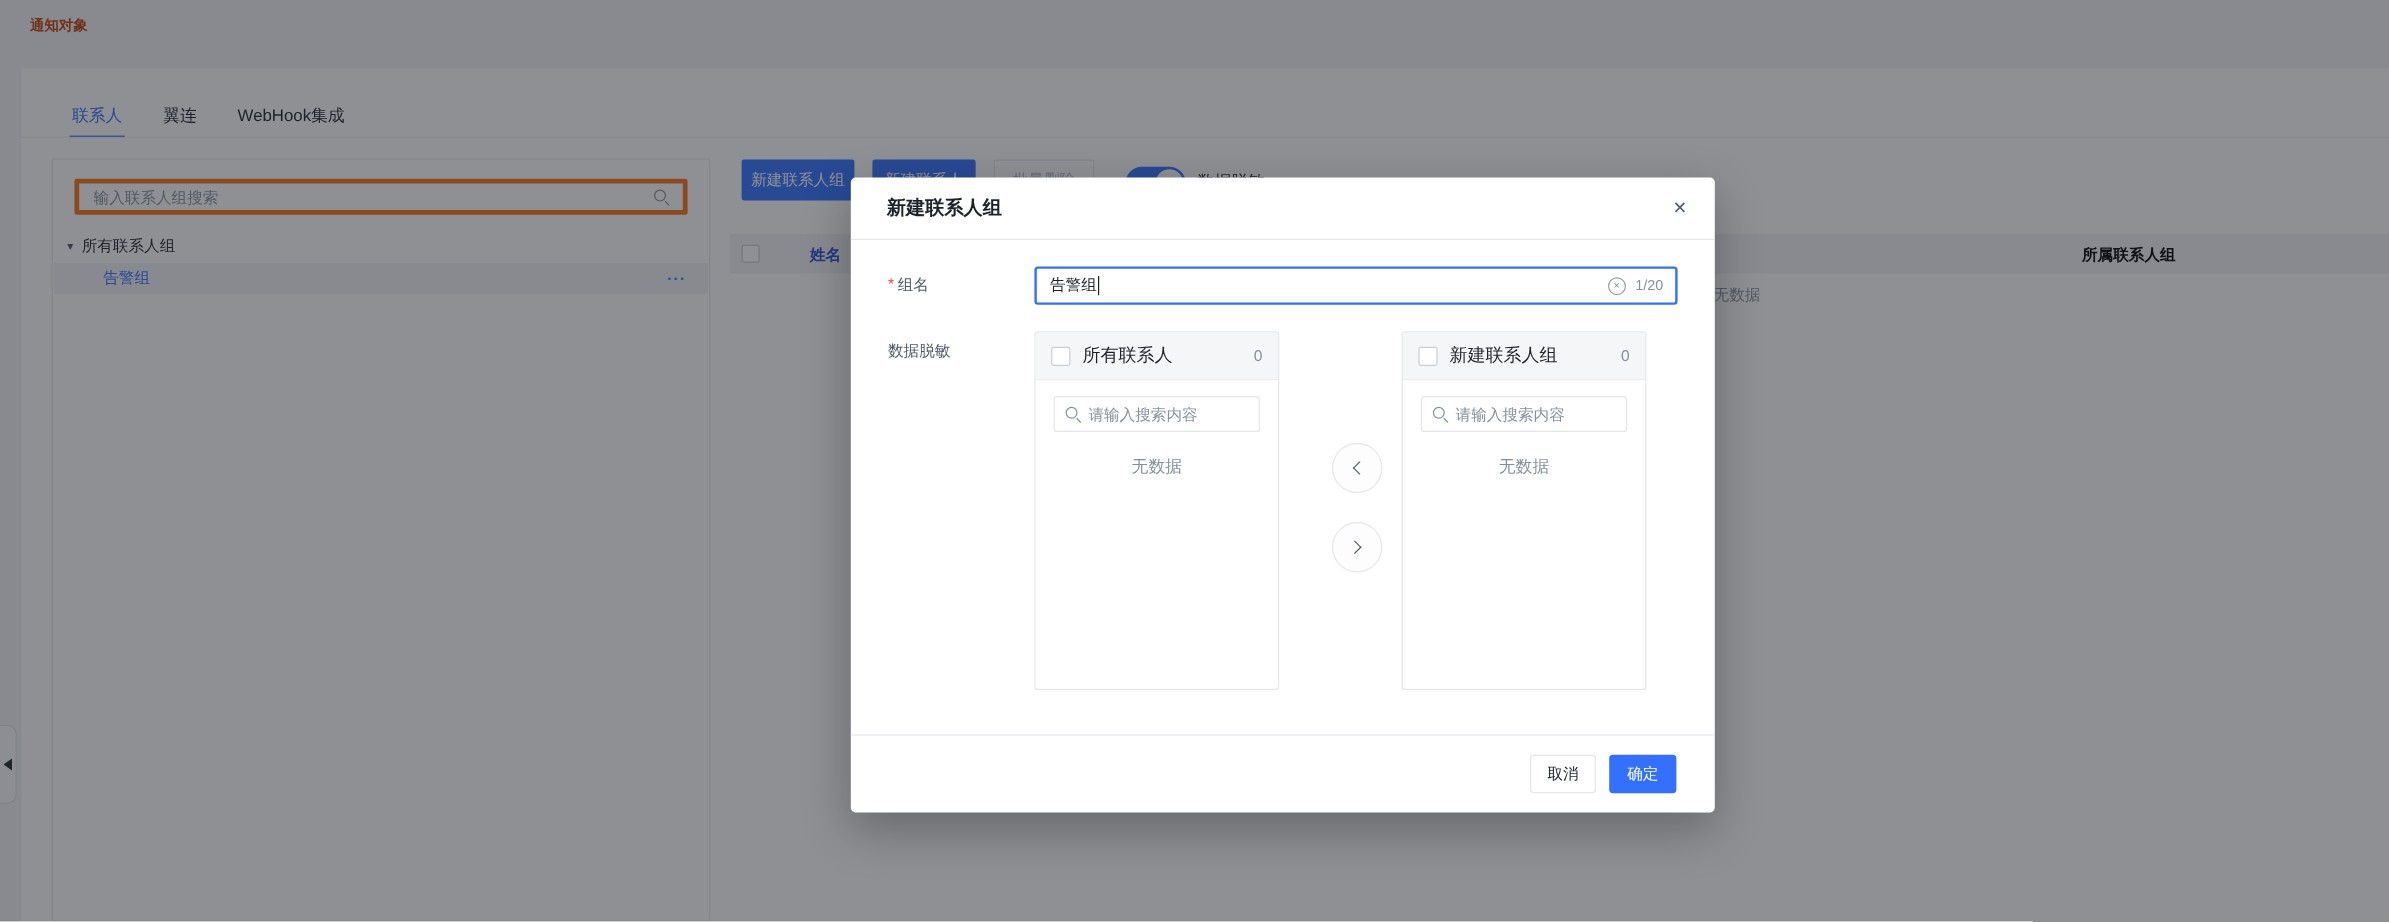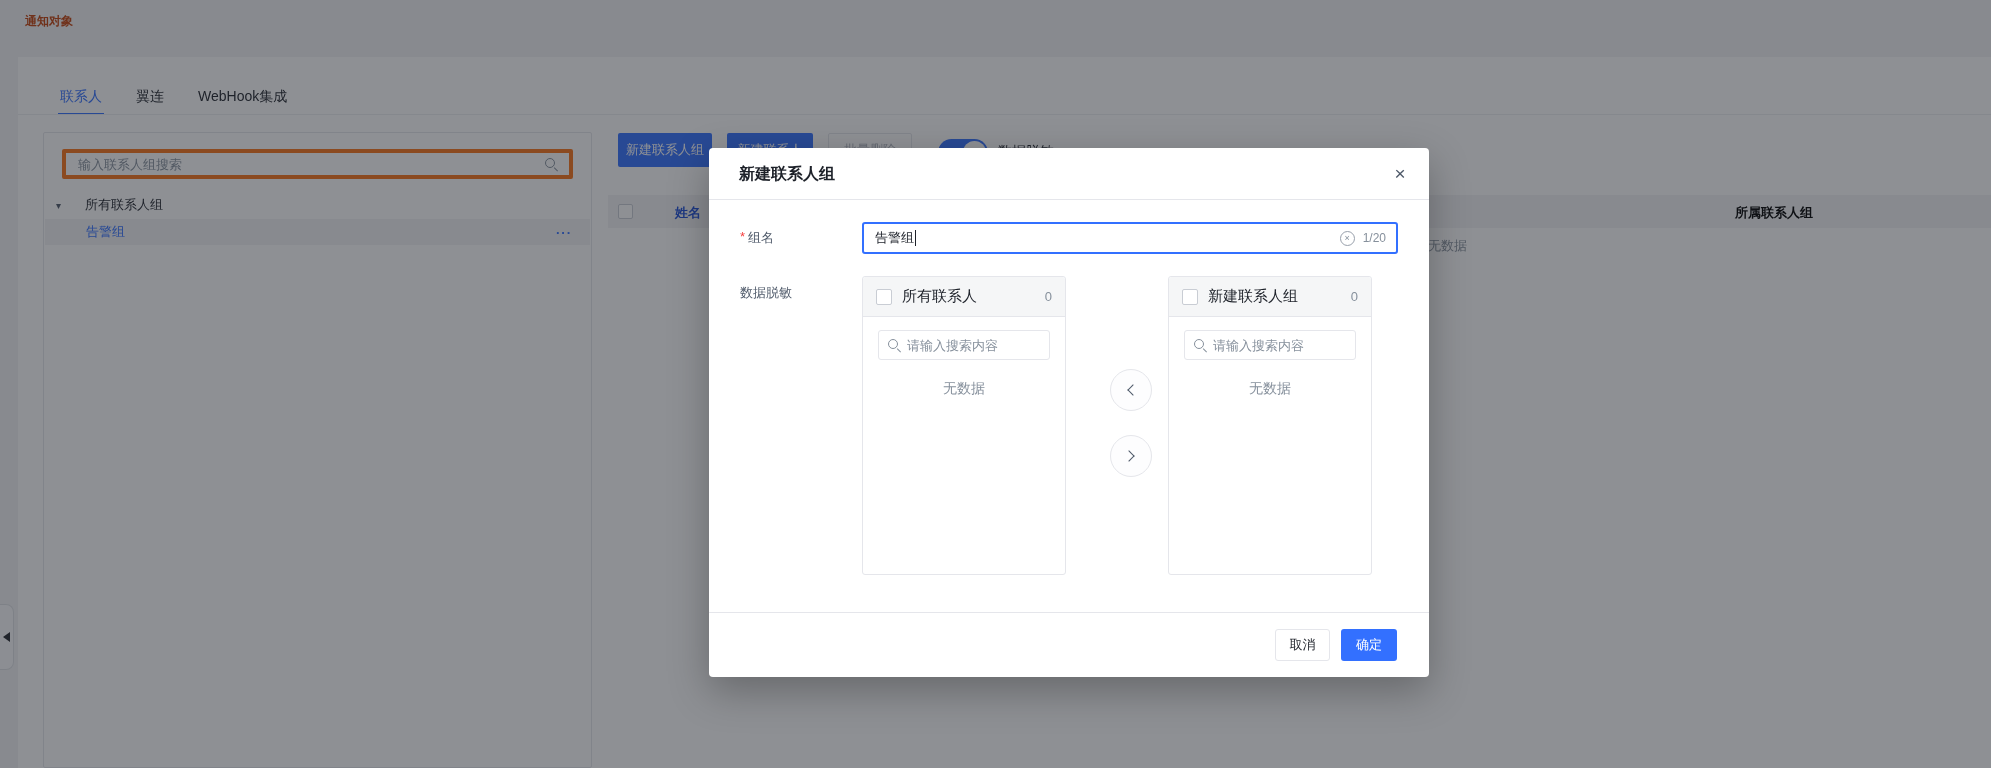--- a/index.html
+++ b/index.html
@@ -24,21 +24,21 @@
     font-family:inherit; }
   .group-search input::placeholder { color:#86909c; }
   .mag { position:relative; width:13px; height:13px; flex:none; }
   .mag::before { content:""; position:absolute; left:0; top:0; width:8px; height:8px;
     border:1.3px solid #86909c; border-radius:50%; }
   .mag::after { content:""; position:absolute; left:9px; top:9px; width:4.5px; height:1.4px;
     background:#86909c; transform:rotate(45deg); transform-origin:left center; }
   .tree-root { position:absolute; left:0; right:0; top:58px; height:28px; display:flex;
     align-items:center; padding-left:12px; cursor:pointer; }
   .tree-caret { font-size:10px; color:#4e5969; }
-  .tree-root-label { margin-left:24px; font-size:13px; color:#1d2129; }
+  .tree-root-label { margin-left:7px; font-size:13px; color:#1d2129; }
   .tree-item { position:absolute; left:1px; right:1px; top:86px; height:26px; background:#f2f3f5;
     display:flex; align-items:center; padding-left:41px; cursor:pointer; }
   .tree-item-label { font-size:13px; color:#3370ff; }
   .tree-more { margin-left:auto; margin-right:18px; color:#3370ff; font-weight:700;
     font-size:13px; letter-spacing:1px; cursor:pointer; }
 
   .btn { position:absolute; height:34px; border-radius:2px; display:flex; align-items:center;
     justify-content:center; font-size:13px; cursor:pointer; }
   .btn-primary { background:#3370ff; color:#fff; }
   .btn-new-group { left:618px; top:133px; width:94px; }

